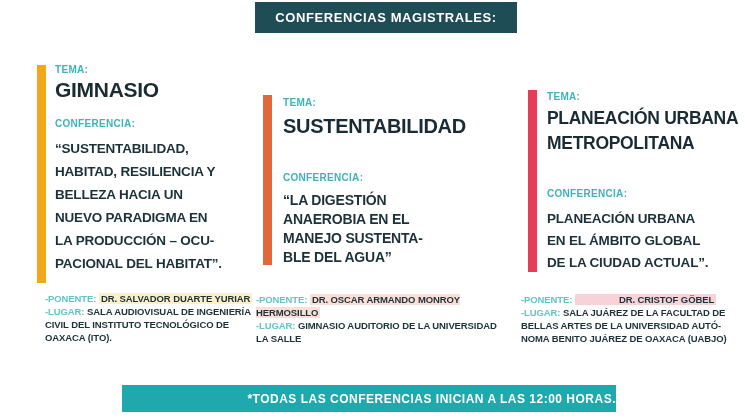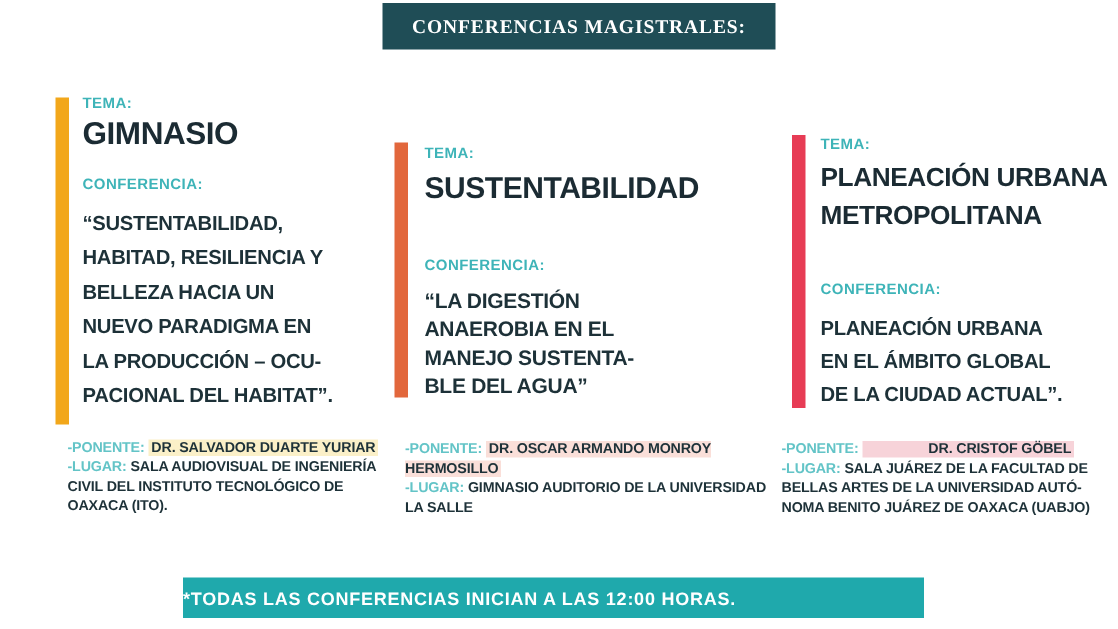--- a/index.html
+++ b/index.html
@@ -3,21 +3,21 @@
 <meta charset="utf-8">
 <style>
   * { margin:0; padding:0; box-sizing:border-box; }
   html,body { background:#ffffff; }
   .page {
     position:relative; width:745px; height:419px; background:#ffffff;
     font-family:"Liberation Sans", sans-serif; overflow:hidden;
   }
   .header-box {
     position:absolute; left:255px; top:2px; width:262px; height:31px;
-    display:flex; align-items:center; justify-content:center;font-family:Liberation Serif, serif;
+    display:flex; align-items:center; justify-content:center;
   }
   .header-box span {
     color:#ffffff; font-size:13px; font-weight:bold; letter-spacing:0.6px;
   }
   .bar { position:absolute; width:9px; }
   .col { position:absolute; }
   .lbl {
     font-size:10px; font-weight:bold; color:#3EB4B8; letter-spacing:0.3px;
   }
   .title {
@@ -37,21 +37,21 @@
   .c2 .conf { margin-top:8px; font-size:14px;   line-height:19px; }
   .c3 .conf { margin-top:9px; font-size:13.5px; line-height:22px; }
   .meta {
     position:absolute; font-size:9.5px; font-weight:bold; line-height:13px;
     color:#1D3138; letter-spacing:-0.1px;
   }
   .meta-lbl { color:#63C4C7; }
   .hl { padding:0 2px; }
   .footer-box {
     position:absolute; left:122px; top:385px; width:494px; height:27px;
-    display:flex; align-items:center; justify-content:flex-start;
+    display:flex; align-items:center; justify-content:flex-end;
   }
   .footer-box span {
     color:#ffffff; font-size:12px; font-weight:bold; letter-spacing:0.5px;
   }
 </style>
 </head>
 <body>
 
 <div class="page">
 
@@ -79,21 +79,21 @@
   <div class="bar" style="left: 263px; top: 95px; height: 170px; background-color: rgb(226, 103, 60);"></div>
   <div class="col c2" style="left:283px; top:97px; width:210px;">
     <div class="lbl">TEMA:</div>
     <div class="title" style="white-space:pre-line;">SUSTENTABILIDAD</div>
     <div class="lbl conf-lbl">CONFERENCIA:</div>
     <div class="conf">“LA DIGESTIÓN
 ANAEROBIA EN EL
 MANEJO SUSTENTA-
 BLE DEL AGUA”</div>
   </div>
-  <div class="meta" style="left:270px; top:293px; width:248px;">
+  <div class="meta" style="left:256px; top:293px; width:248px;">
     <div><span class="meta-lbl">-PONENTE:</span> <span class="hl" style="background-color: rgb(250, 223, 217);">DR. OSCAR ARMANDO MONROY HERMOSILLO</span></div>
     <div><span class="meta-lbl">-LUGAR:</span> <span>GIMNASIO AUDITORIO DE LA UNIVERSIDAD LA SALLE</span></div>
   </div>
 
   <div class="bar" style="left: 528px; top: 90px; height: 182px; background-color: rgb(231, 60, 85);"></div>
   <div class="col c3" style="left:547px; top:91px; width:200px;">
     <div class="lbl">TEMA:</div>
     <div class="title" style="white-space:pre-line;">PLANEACIÓN URBANA
 METROPOLITANA</div>
     <div class="lbl conf-lbl">CONFERENCIA:</div>

